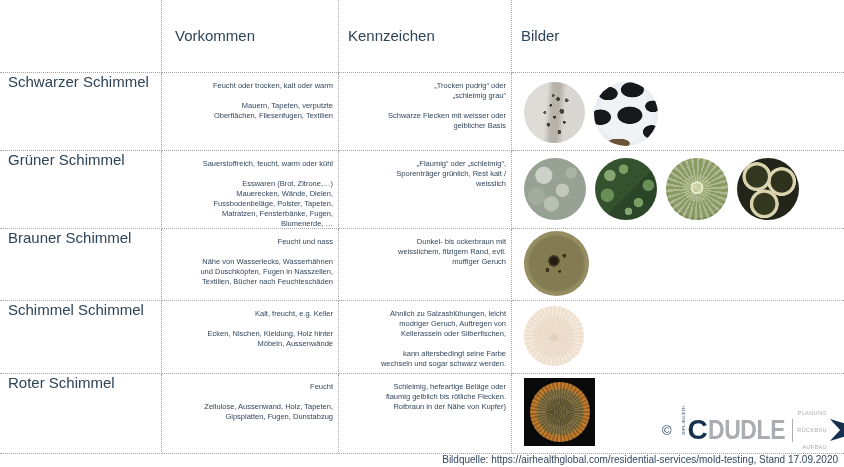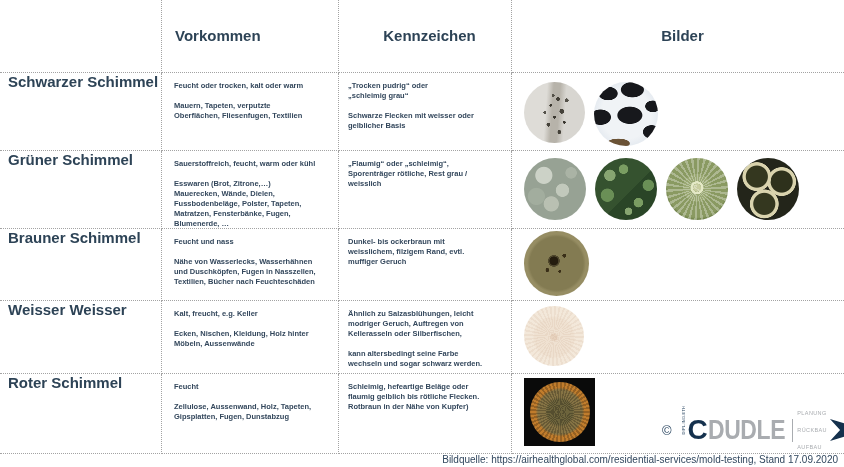--- a/index.html
+++ b/index.html
@@ -5,31 +5,31 @@
   * { margin:0; padding:0; box-sizing:border-box; }
   body { background:#e8e8e8; font-family:"Liberation Sans", sans-serif; }
   .page {
     position:relative; width:844px; height:467px; background:#ffffff;
     margin:0 auto; overflow:hidden; color:#2d4356;
   }
   .grid {
     display:grid;
     grid-template-columns:162px 177px 173px 332px;
     grid-template-rows:73px 78px 78px 72px 73px 80px;
-    width:844px; height:454px;font-weight:bold;
+    width:844px; height:454px;
   }
   .cell { border-bottom:1px dotted #a3a3a3; overflow:hidden; }
   .c1,.c2,.c3 { border-right:1px dotted #a3a3a3; }
   .head { font-size:15px; padding-top:27px; color:#2d4356; }
   .head.c2 { padding-left:13px; }
-  .head.c3, .head.c4 { padding-left:9px;text-align:center; }
+  .head.c3, .head.c4 { padding-left:9px; }
   .rowlabel { display:flex; align-items:flex-start; padding-left:8px; font-size:15px; color:#2d4356; }
   .txt { font-size:7.5px; line-height:10px; padding:8px 5px 0 12px; color:#33475c; }
   .c3.txt { padding-left:9px; }
-  .para { white-space:pre-line; }
+  .para { white-space:pre-line;text-align:right; }
   .para + .para { margin-top:10px; }
   .imgs { display:flex; align-items:flex-start; gap:9px; padding-left:12px; }
   .pt9 { padding-top:9px; } .pt7 { padding-top:7px; } .pt2 { padding-top:2px; }
   .pt5 { padding-top:5px; } .pt4 { padding-top:4px; }
   .mold { border-radius:50%; flex:none; }
 
   
   .img-r1a { width:61px; height:61px; background:
     radial-gradient(circle 2px at 56% 28%, #413e36 90%, transparent 100%),
     radial-gradient(circle 1.5px at 44% 38%, #3a372f 90%, transparent 100%),
@@ -149,21 +149,21 @@
     <div class="cell c2 txt">
         <div class="para">Sauerstoffreich, feucht, warm oder kühl</div>
         <div class="para">Esswaren (Brot, Zitrone,…)
 Mauerecken, Wände, Dielen,
 Fussbodenbeläge, Polster, Tapeten,
 Matratzen, Fensterbänke, Fugen,
 Blumenerde, …</div>
       </div>
     <div class="cell c3 txt">
         <div class="para">„Flaumig“ oder „schleimig“,
-Sporenträger rötliche, Rest grau /
+Sporenträger grünlich, Rest kalt /
 weisslich</div>
       </div>
     <div class="cell c4 imgs pt7">
       <div class="mold img-r2a"></div>
       <div class="mold img-r2b"></div>
       <div class="mold img-r2c"></div>
       <div class="mold img-r2d"></div>
     </div>
 
     <div class="cell c1 rowlabel">
@@ -178,21 +178,21 @@
     <div class="cell c3 txt">
         <div class="para">Dunkel- bis ockerbraun mit
 weisslichem, filzigem Rand, evtl.
 muffiger Geruch</div>
       </div>
     <div class="cell c4 imgs pt2">
       <div class="mold img-r3"></div>
     </div>
 
     <div class="cell c1 rowlabel">
-      <span>Weisser Weisser</span>
+      <span>Schimmel Schimmel</span>
     </div>
     <div class="cell c2 txt">
         <div class="para">Kalt, freucht, e.g. Keller</div>
         <div class="para">Ecken, Nischen, Kleidung, Holz hinter
 Möbeln, Aussenwände</div>
       </div>
     <div class="cell c3 txt">
         <div class="para">Ähnlich zu Salzasblühungen, leicht
 modriger Geruch, Auftregen von
 Kellerasseln oder Silberfischen,</div>

